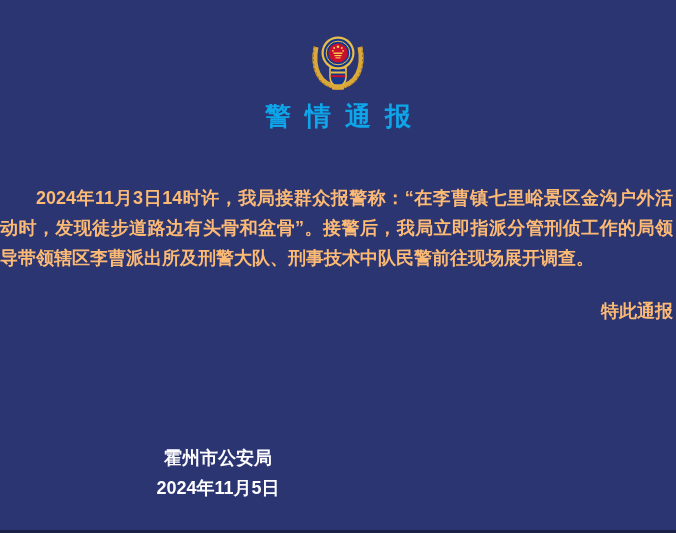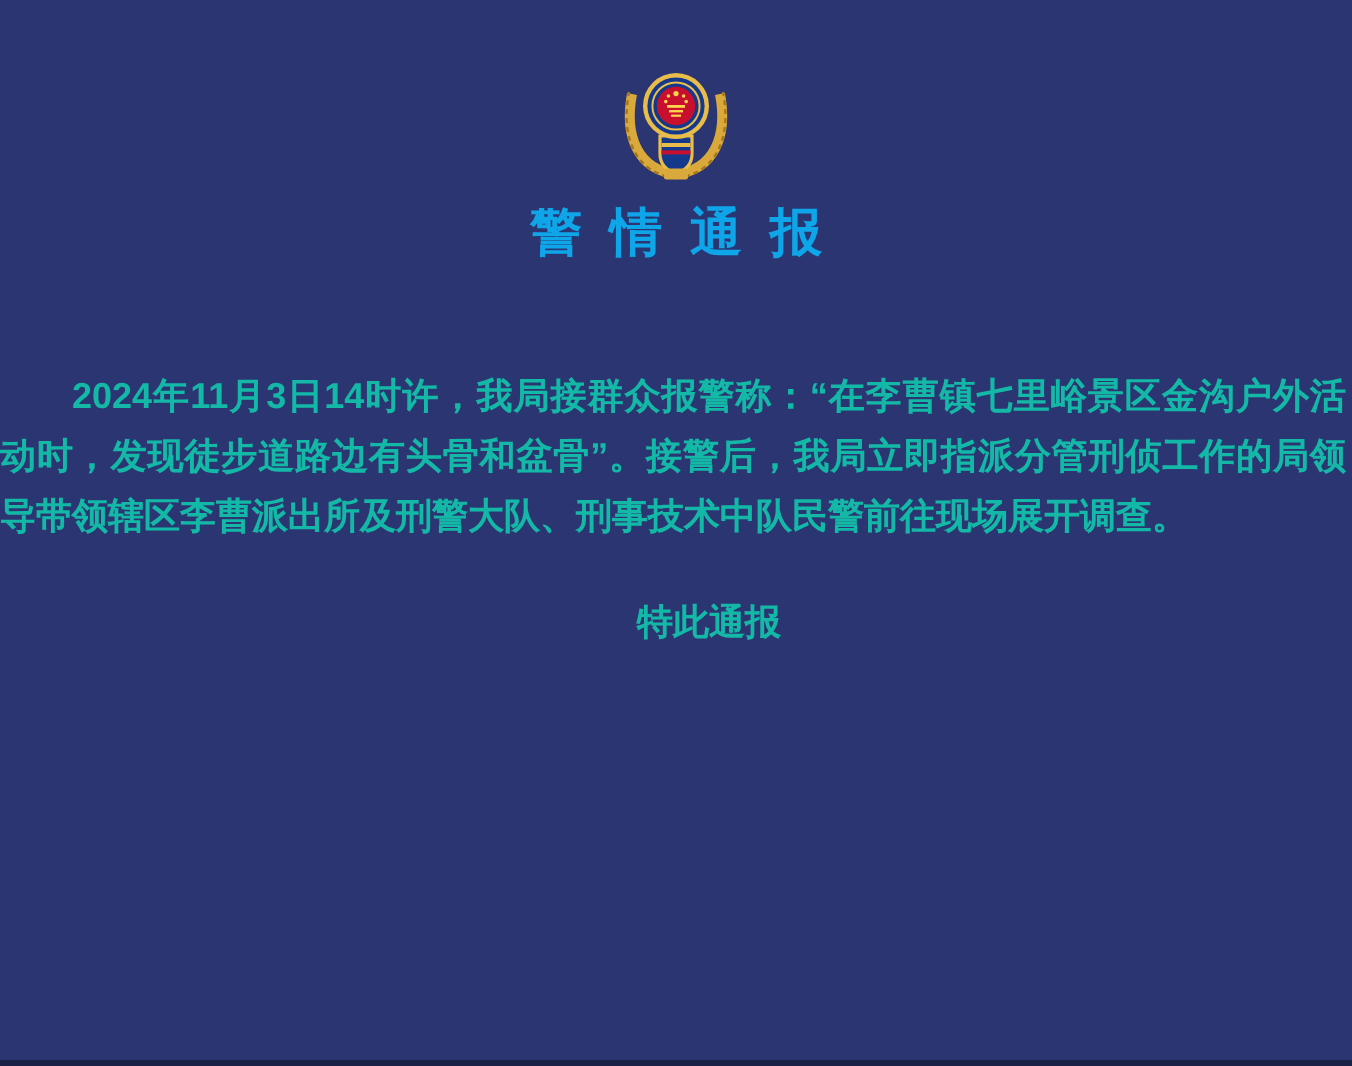--- a/index.html
+++ b/index.html
@@ -34,29 +34,29 @@
   }
   .body-text {
     position: absolute;
     top: 183px;
     left: 0;
     right: 3px;
     font-size: 18px;
     font-weight: 700;
     line-height: 30px;
     text-align: justify;
-    color: #14b8a6;
+    color: #fdba74;
   }
   .body-text p {
     margin: 0;
     text-indent: 2em;
   }
   .body-text p.closing {
     margin-top: 23px;
-    text-align: center;
+    text-align: right;
     font-family: Liberation Serif, serif;
   }
   .signature {
     position: absolute;
     top: 443px;
     left: 150px;
     width: 136px;
     text-align: center;
     font-size: 18px;
     font-weight: 700;
@@ -107,16 +107,20 @@
     </svg>
   </div>
 
   <h1 class="title">警情通报</h1>
 
   <div class="body-text">
     <p>2024年11月3日14时许，我局接群众报警称：“在李曹镇七里峪景区金沟户外活动时，发现徒步道路边有头骨和盆骨”。接警后，我局立即指派分管刑侦工作的局领导带领辖区李曹派出所及刑警大队、刑事技术中队民警前往现场展开调查。</p>
     <p class="closing">特此通报</p>
   </div>
 
+  <div class="signature">
+    <div>霍州市公安局</div>
+    <div>2024年11月5日</div>
+  </div>
 
   <div class="bottom-strip"></div>
 
 </div>
 
 </body></html>

